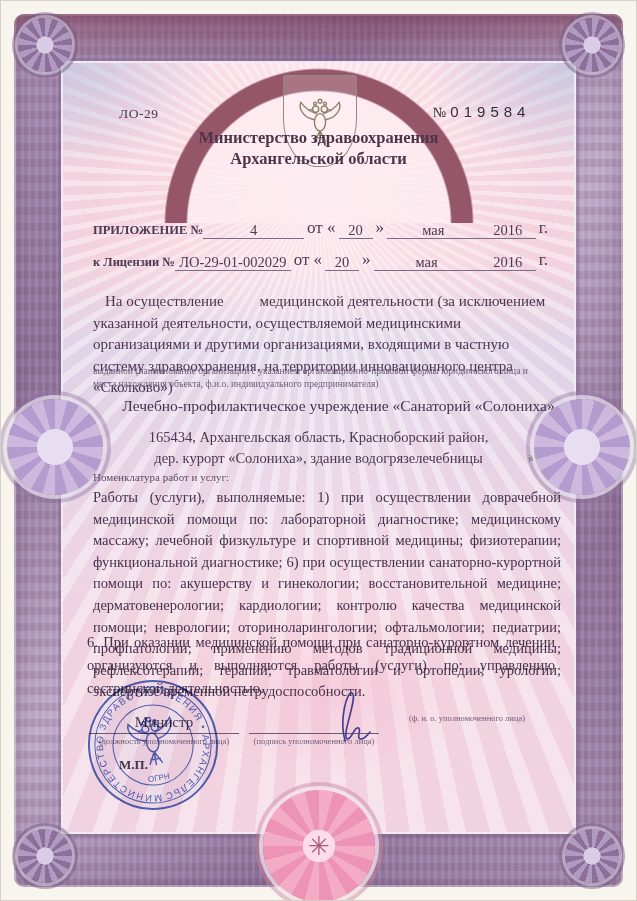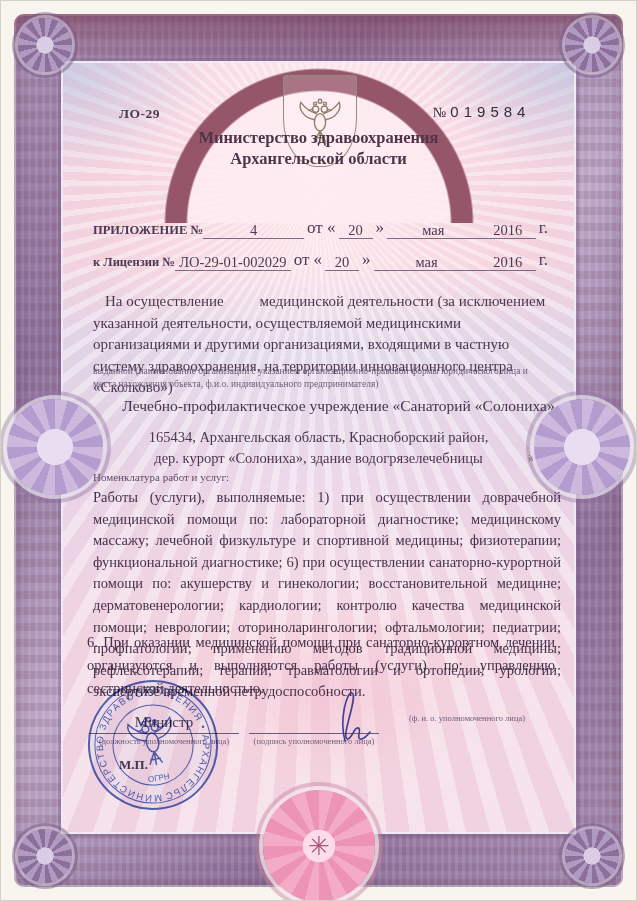--- a/index.html
+++ b/index.html
@@ -41,21 +41,21 @@
     background:radial-gradient(circle,#e9ddf1 0 26%,rgba(0,0,0,0) 27%),
       repeating-conic-gradient(#cdb9dd 0 15deg,#b49cce 15deg 30deg);
     box-shadow:0 0 0 4px rgba(255,255,255,.55), 0 0 0 8px rgba(140,110,160,.4);}
   .flower{position:absolute;left:262px;top:789px;width:112px;height:112px;border-radius:50%;
     background:radial-gradient(circle,#fbdce8 0 20%,rgba(0,0,0,0) 21%),
       repeating-conic-gradient(#f3abc6 0 15deg,#ec93b6 15deg 30deg);
     box-shadow:0 0 0 4px rgba(255,255,255,.6), 0 0 0 8px rgba(200,130,160,.45);
     display:flex;align-items:center;justify-content:center;color:#a9577c;font-size:26px;}
   
   .txt{position:absolute;color:#4c3a54;}
-  .lo-code{left:118px;top:105px;font-weight:700;font-size:13.5px;letter-spacing:.5px;color:#473a4f;}
+  .lo-code{left:118px;top:105px;font-weight:400;font-size:13.5px;letter-spacing:.5px;color:#473a4f;}
   .serial{left:432px;top:102px;font-size:14px;color:#322d3b;display:flex;align-items:baseline;gap:4px;}
   .serial .digits{font-family:Liberation Sans, sans-serif;font-size:15px;letter-spacing:5px;}
   .ministry{left:0;right:0;top:126px;text-align:center;font-weight:700;font-size:16.5px;line-height:21px;color:#4e3449;}
   .form-row{left:92px;top:217px;width:458px;display:flex;align-items:flex-end;font-size:12.5px;}
   .form-row.second{top:249px;}
   .form-row .lbl{font-weight:700;white-space:nowrap;padding-bottom:1px;}
   .form-row .blank{border-bottom:1px solid #7d6a86;text-align:center;font-size:14.5px;line-height:16px;}
   .form-row .b-num{flex:1.2;}
   .form-row .b-day{width:34px;}
   .form-row .b-month{flex:1.1;}

